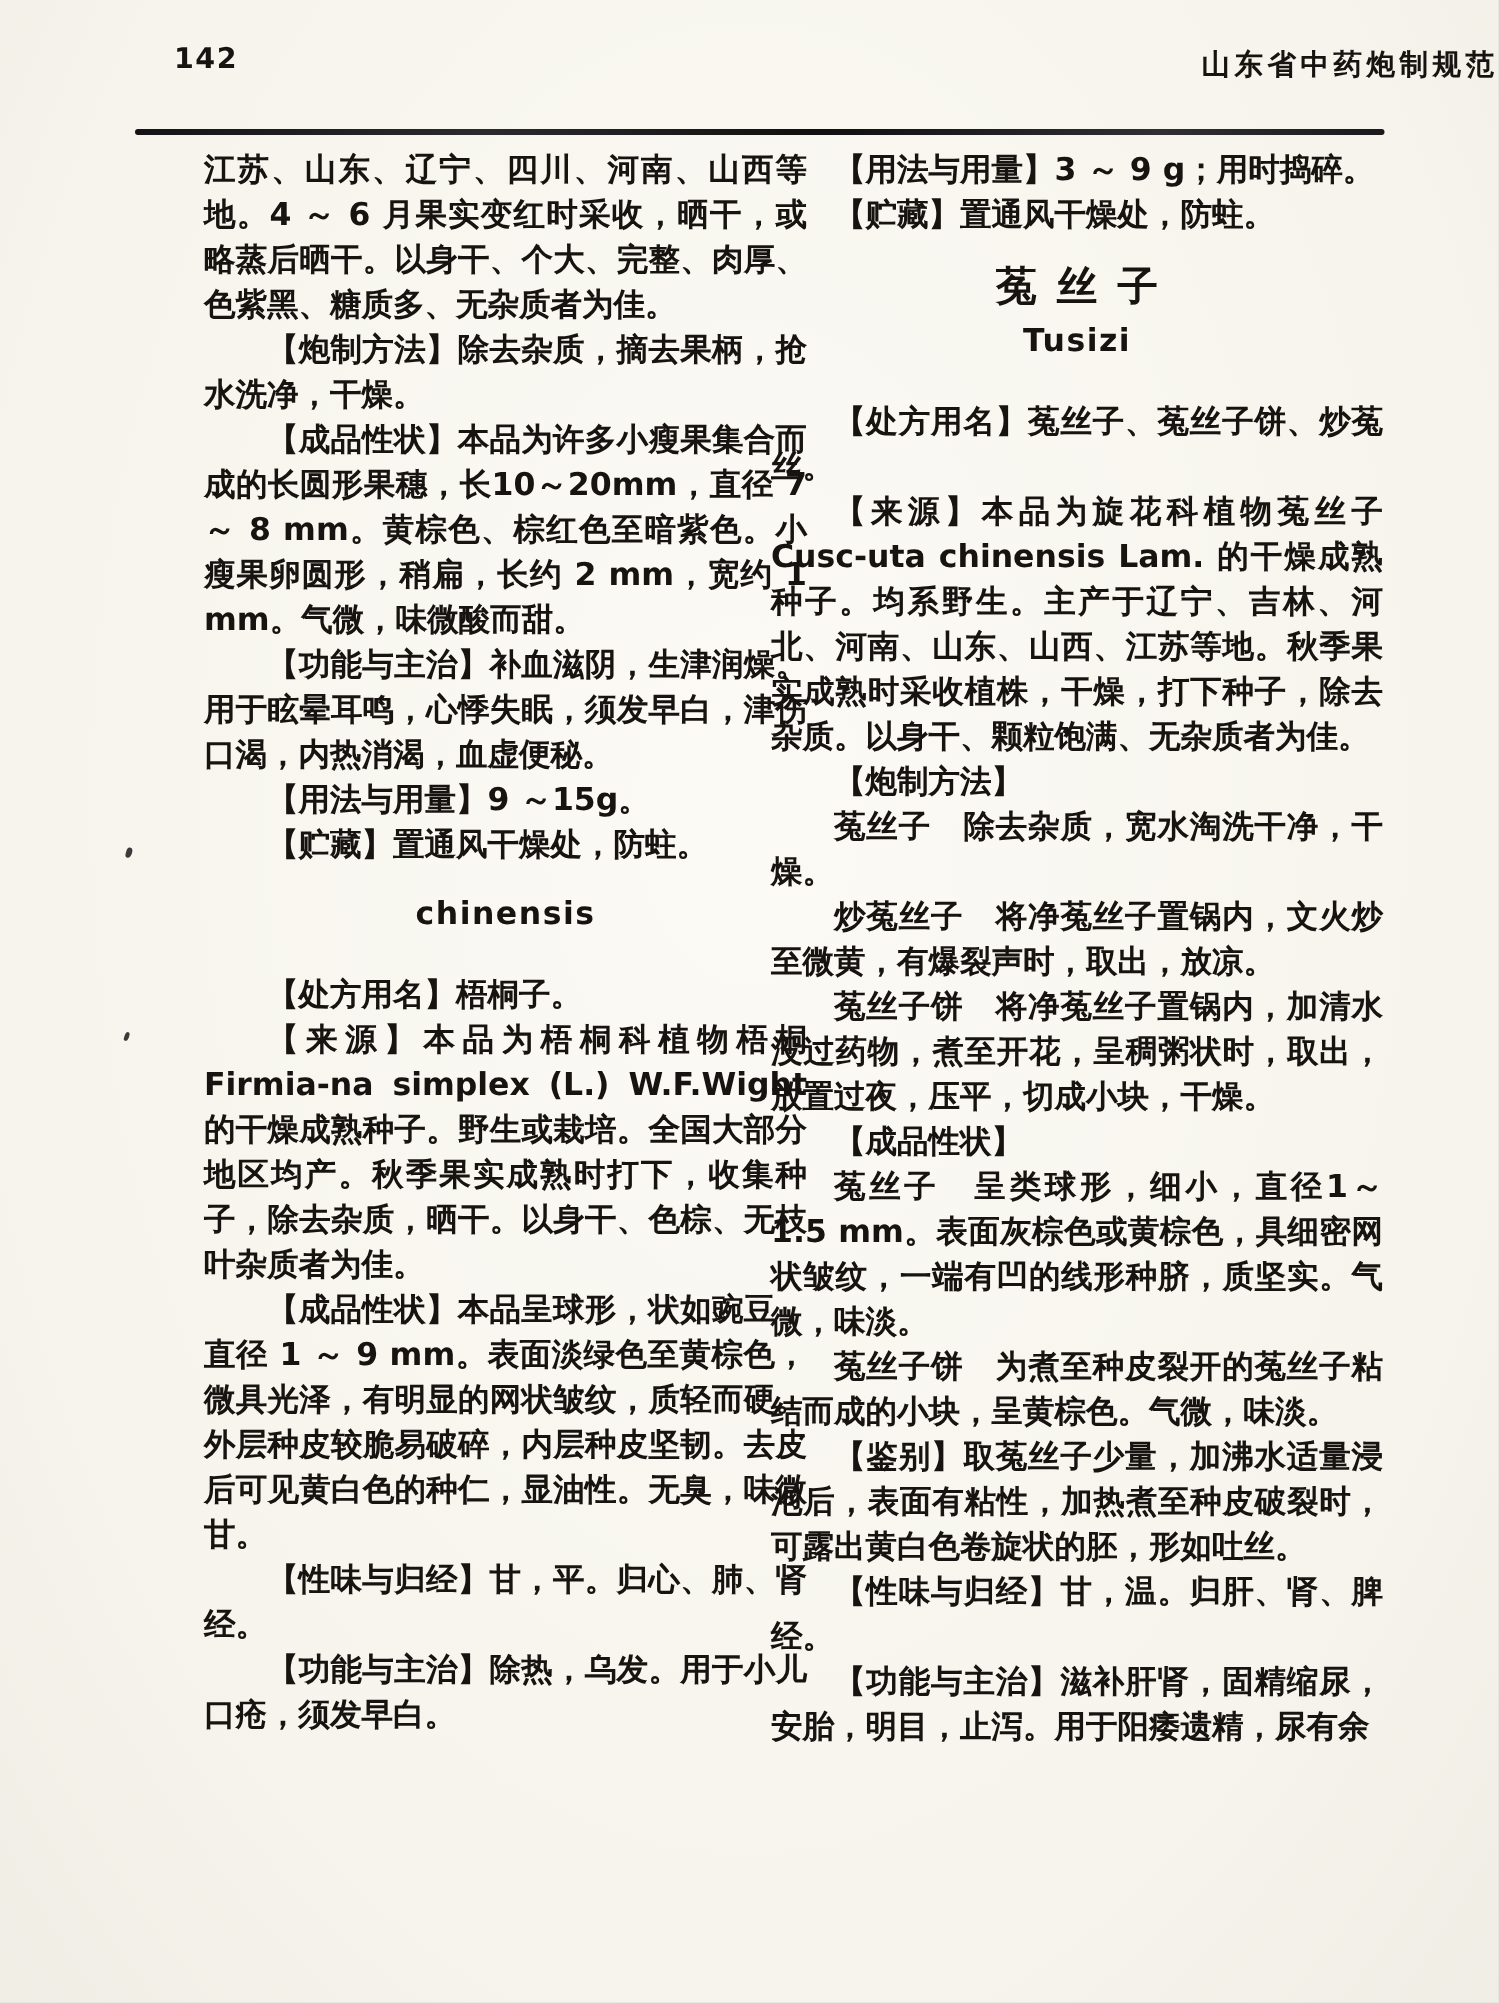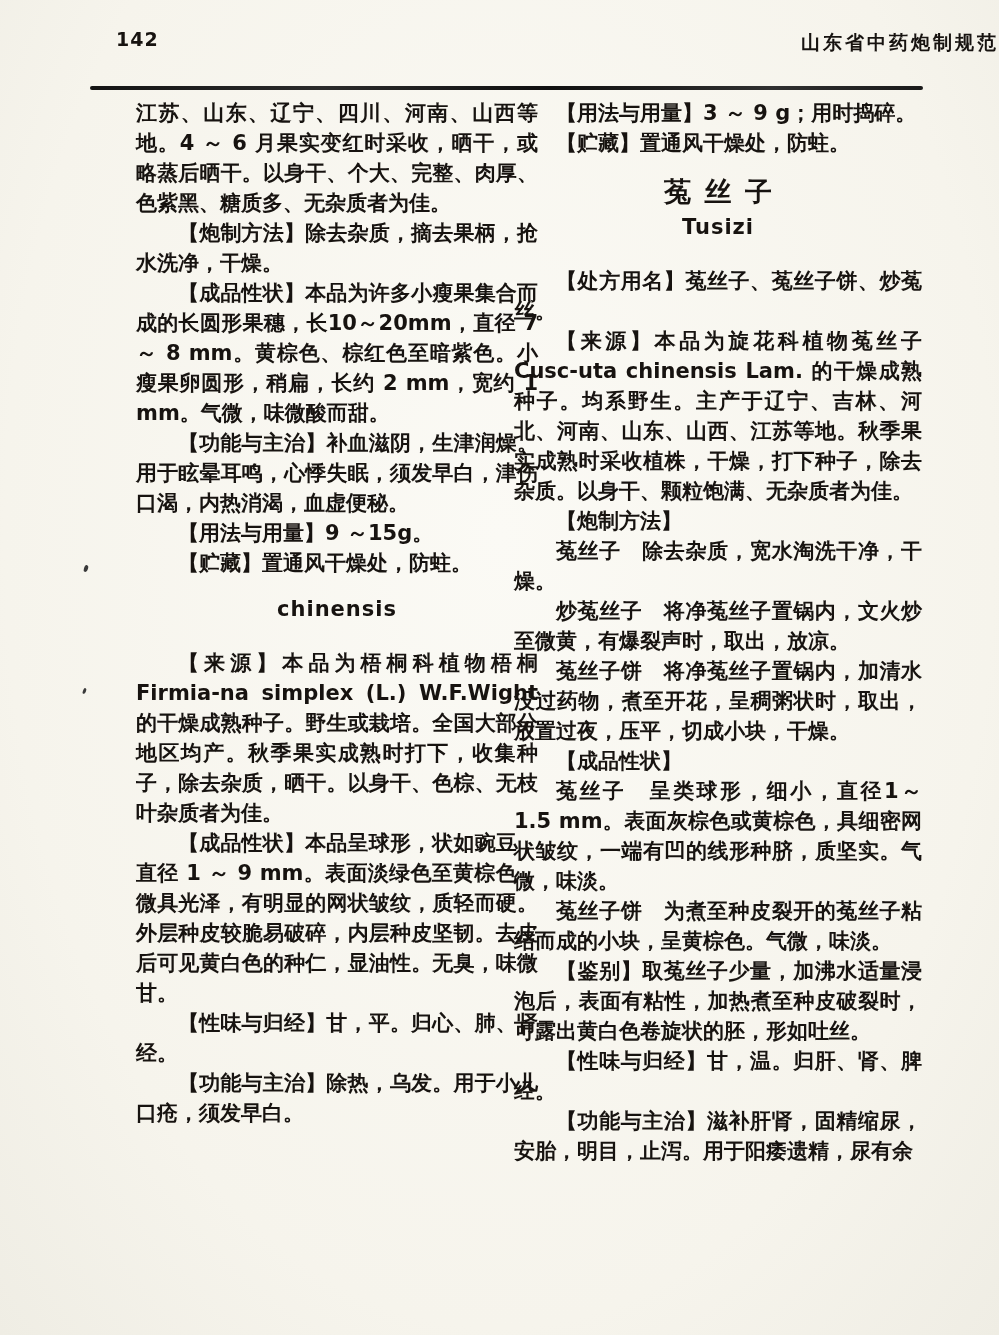--- a/index.html
+++ b/index.html
@@ -75,20 +75,21 @@
     <p class="para"><span class="label">【炮制方法】</span><span>除去杂质，摘去果柄，抢水洗净，干燥。</span></p>
     <p class="para"><span class="label">【成品性状】</span><span>本品为许多小瘦果集合而成的长圆形果穗，长10～20mm，直径 7 ～ 8 mm。黄棕色、棕红色至暗紫色。小瘦果卵圆形，稍扁，长约 2 mm，宽约 1 mm。气微，味微酸而甜。</span></p>
     <p class="para"><span class="label">【功能与主治】</span><span>补血滋阴，生津润燥。用于眩晕耳鸣，心悸失眠，须发早白，津伤口渴，内热消渴，血虚便秘。</span></p>
     <p class="para"><span class="label">【用法与用量】</span><span>9 ～15g。</span></p>
     <p class="para"><span class="label">【贮藏】</span><span>置通风干燥处，防蛀。</span></p>
 
     <div class="article-head">
       <div class="article-pinyin">chinensis</div>
     </div>
 
+    <p class="para"><span class="label">【处方用名】</span><span>梧桐子。</span></p>
     <p class="para"><span class="label">【来源】</span><span>本品为梧桐科植物梧桐Firmia-na simplex (L.) W.F.Wight 的干燥成熟种子。野生或栽培。全国大部分地区均产。秋季果实成熟时打下，收集种子，除去杂质，晒干。以身干、色棕、无枝叶杂质者为佳。</span></p>
     <p class="para"><span class="label">【成品性状】</span><span>本品呈球形，状如豌豆，直径 1 ～ 9 mm。表面淡绿色至黄棕色，微具光泽，有明显的网状皱纹，质轻而硬。外层种皮较脆易破碎，内层种皮坚韧。去皮后可见黄白色的种仁，显油性。无臭，味微甘。</span></p>
     <p class="para"><span class="label">【性味与归经】</span><span>甘，平。归心、肺、肾经。</span></p>
     <p class="para"><span class="label">【功能与主治】</span><span>除热，乌发。用于小儿口疮，须发早白。</span></p>
   </div>
 
   <div class="col col-right">
 
     <p class="para"><span class="label">【用法与用量】</span><span>3 ～ 9 g；用时捣碎。</span></p>
     <p class="para"><span class="label">【贮藏】</span><span>置通风干燥处，防蛀。</span></p>

